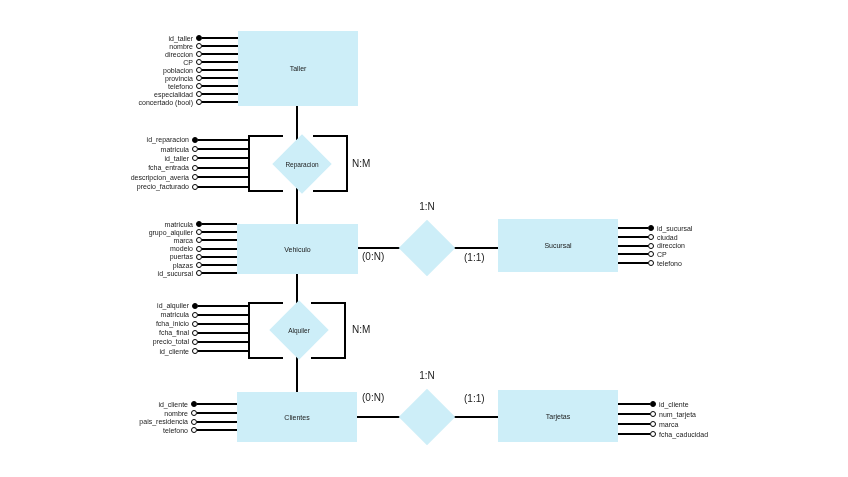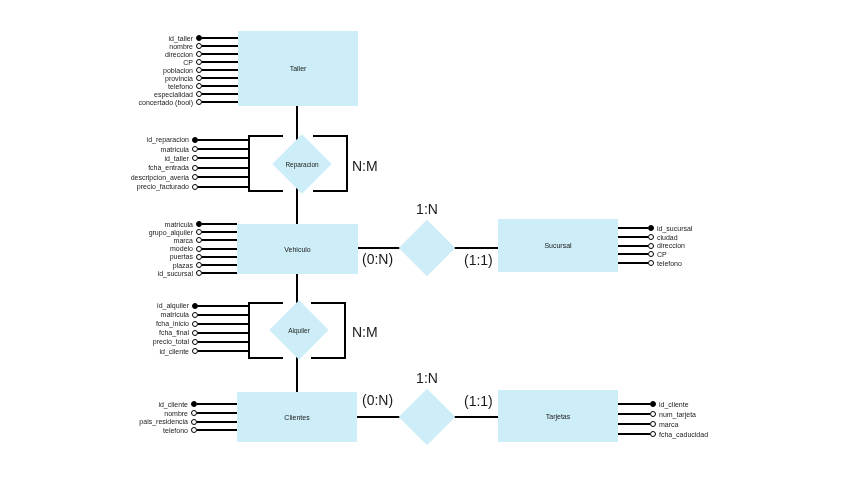--- a/index.html
+++ b/index.html
@@ -53,21 +53,21 @@
   .aline { height:2px; background:#000; flex:0 0 auto; }
 
   #g-taller     { top:34px;  right:610px; } #g-taller .attr-row     { height:8px;   } #g-taller .aline     { width:36px; }
   #g-reparacion { top:135px; right:600px; } #g-reparacion .attr-row { height:9.4px; } #g-reparacion .aline { width:50px; }
   #g-vehiculo   { top:220px; right:611px; } #g-vehiculo .attr-row   { height:8.2px; } #g-vehiculo .aline   { width:35px; }
   #g-alquiler   { top:301px; right:600px; } #g-alquiler .attr-row   { height:9.1px; } #g-alquiler .aline   { width:50px; }
   #g-clientes   { top:400px; right:611px; } #g-clientes .attr-row   { height:8.7px; } #g-clientes .aline   { width:40px; }
   #g-sucursal   { top:224px; left:618px;  } #g-sucursal .attr-row   { height:8.7px; } #g-sucursal .aline   { width:30px; }
   #g-tarjetas   { top:399px; left:618px;  } #g-tarjetas .attr-row   { height:10px;  } #g-tarjetas .aline   { width:32px; }
 
-  .card-label { position:absolute; font-size:14px; color:#1a1a1a; white-space:nowrap; }
+  .card-label { position:absolute; font-size:10px; color:#1a1a1a; white-space:nowrap; }
   #nm-rep { left:352px; top:158px; }
   #nm-alq { left:352px; top:324px; }
   #vs-top   { left:398px; top:201px; width:58px; text-align:center; }
   #vs-left  { left:362px; top:251px; }
   #vs-right { left:464px; top:252px; }
   #ct-top   { left:398px; top:370px; width:58px; text-align:center; }
   #ct-left  { left:362px; top:392px; }
   #ct-right { left:464px; top:393px; }
 </style>
 </head>

